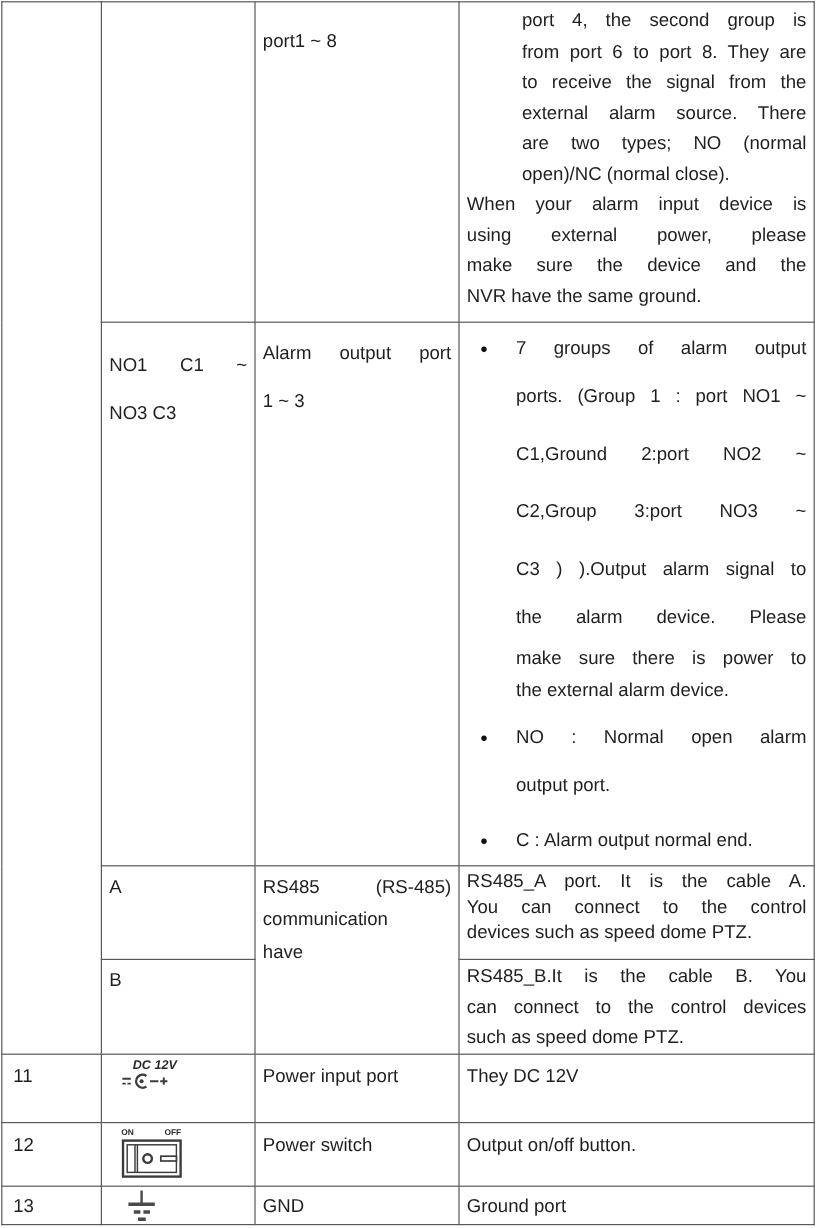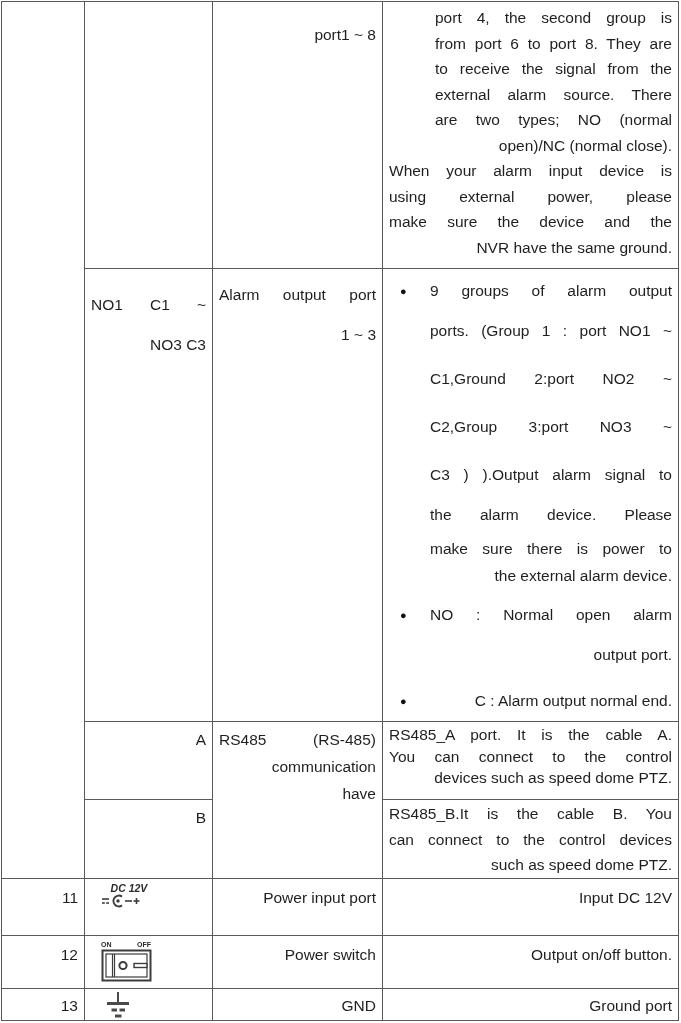--- a/index.html
+++ b/index.html
@@ -16,21 +16,21 @@
     border:1.5px solid #595959;vertical-align:top;
     padding:0 6px;overflow:hidden;font-size:15.5px;
   }
   
   col.c1{width:83px}col.c2{width:128px}col.c3{width:170px}col.c4{width:296px}
   
   tr.r1{height:267px}tr.r2{height:453px}tr.ra{height:78px}tr.rb{height:79px}
   tr.r11{height:57px}tr.r12{height:53px}tr.r13{height:32px}
 
   .j{text-align:justify;text-align-last:justify;}
-  .n{text-align:right;}
+  .n{text-align:left;}
   .lh25{line-height:25.5px}
   .lh27{line-height:27px}
   .lh21{line-height:21.5px}
   .lh40{line-height:40px}
   .mt8{margin-top:8px}
 
   .pt3{padding-top:3px}.pt1{padding-top:1px}.pt2{padding-top:2px}
   .pt4{padding-top:4px}.pt6{padding-top:6px}.pt16{padding-top:16px}.pt20{padding-top:20px}
   .numcell{padding-left:9px;padding-top:6px;}
 
@@ -91,21 +91,21 @@
       <div class="n lh40">NO3 C3</div>
     </td>
     <td class="pt6">
       <div class="j lh40">Alarm output port</div>
       <div class="n lh40">1 ~ 3</div>
     </td>
     <td>
       <ul class="blist">
         <li>
           <span class="bdot">●</span>
-          <div class="j lh40">9 groups of alarm output</div>
+          <div class="j lh40">7 groups of alarm output</div>
           <div class="j lh40">ports. (Group 1 : port NO1 ~</div>
           <div class="j lh40 mt8">C1,Ground 2:port NO2 ~</div>
           <div class="j lh40 mt8">C2,Group 3:port NO3 ~</div>
           <div class="j lh40 mt8">C3 ) ).Output alarm signal to</div>
           <div class="j lh40">the alarm device. Please</div>
           <div class="j lh27">make sure there is power to</div>
           <div class="n lh27">the external alarm device.</div>
         </li>
         <li>
           <span class="bdot">●</span>
@@ -163,21 +163,21 @@
           <line x1="24" y1="7" x2="31" y2="7" stroke="#3c3c3c" stroke-width="1.6"></line>
           <line x1="32.5" y1="7" x2="38.5" y2="7" stroke="#3c3c3c" stroke-width="1.6"></line>
           <line x1="35.5" y1="4" x2="35.5" y2="10" stroke="#3c3c3c" stroke-width="1.6"></line>
         </svg>
       </div>
     </td>
     <td class="pt6">
       <div class="n lh25">Power input port</div>
     </td>
     <td class="pt6">
-      <div class="n lh25">Input DC 12V</div>
+      <div class="n lh25">They DC 12V</div>
     </td>
   </tr>
 
   <tr class="r12">
     <td class="numcell">
       <div class="n lh25">12</div>
     </td>
     <td>
       <div class="iconwrap" style="margin-top:5px;">
         <div class="swlabels">

